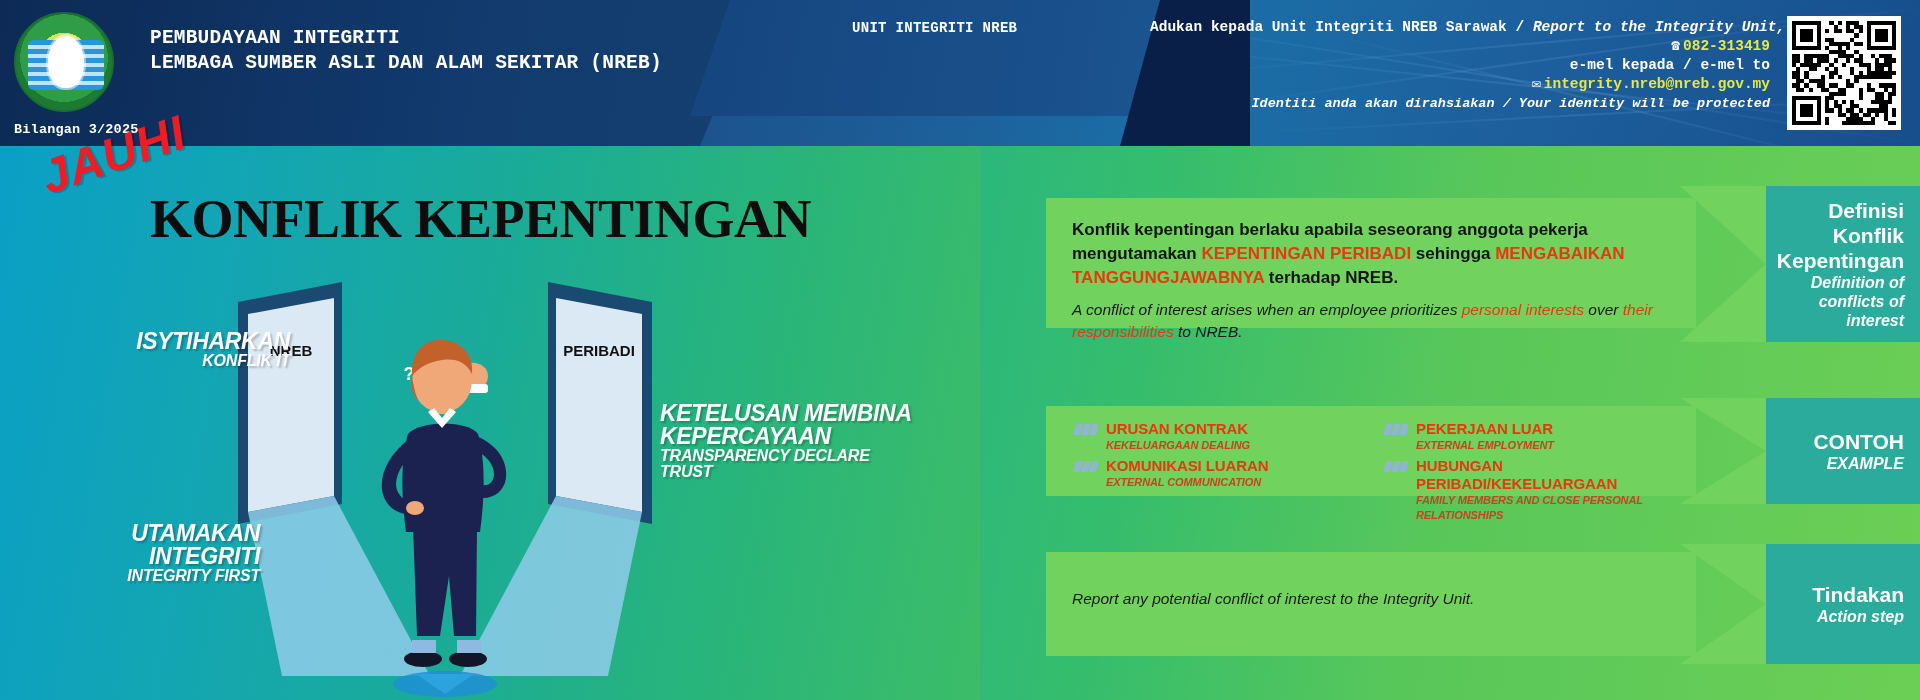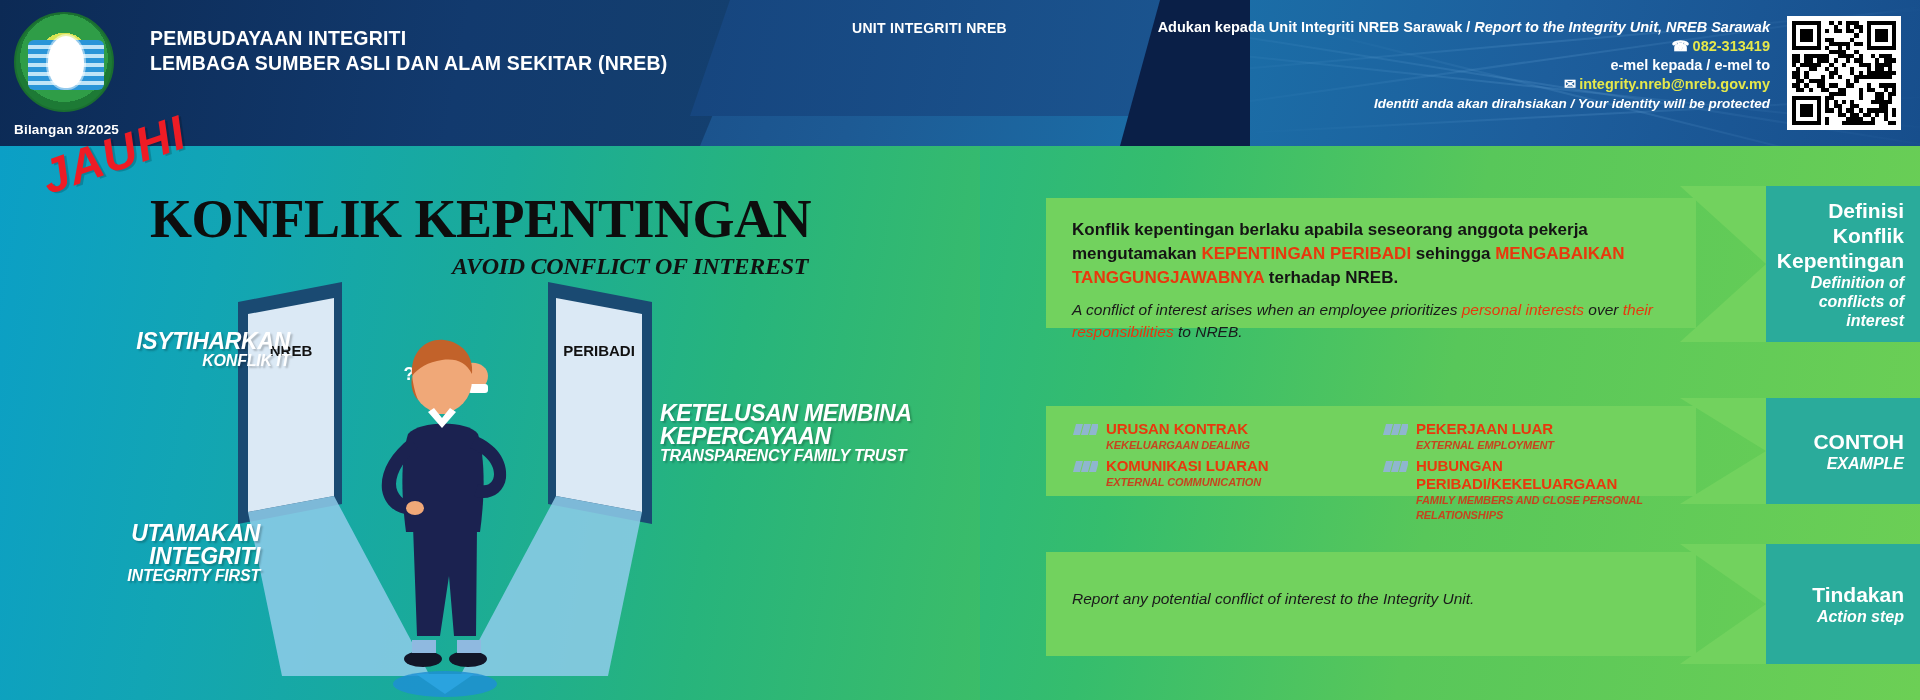--- a/index.html
+++ b/index.html
@@ -10,20 +10,21 @@
     background:#0f2f5e;
     position:relative;
   }
   .poster { position:relative; width:1920px; height:700px; overflow:hidden; }
 
   
   .header {
     position:absolute; left:0; top:0; width:1920px; height:146px;
     background:linear-gradient(105deg,#123a6e 0%,#16407a 18%,#1d5a94 45%,#1b6fa8 62%,#1d5e9c 80%,#174e8c 100%);
     overflow:hidden;
+    font-family:Liberation Mono, monospace;
   }
   .hdr-streaks { position:absolute; inset:0; opacity:.45; }
   .hdr-streaks i {
     position:absolute; display:block; background:linear-gradient(90deg,rgba(255,255,255,0),rgba(150,210,255,.30),rgba(255,255,255,0));
     height:2px; transform-origin:left center;
   }
   .hdr-dark-poly {
     position:absolute; left:0; top:0; width:760px; height:146px;
     background:linear-gradient(100deg,#0c2a55 0%,#123a6e 60%,#14406f 100%);
     clip-path:polygon(0 0, 760px 0, 700px 146px, 0 146px);
@@ -537,21 +538,20 @@
           <span class="qr-cell" style="left:99.84px;top:99.84px;width:4.16px;height:4.16px"></span>
         </div>
     </div>
   </div>
 
   <div class="body-bg"></div>
   <div class="body-left-tint"></div>
 
   <div class="jauhi">JAUHI</div>
   <div class="title-main">KONFLIK KEPENTINGAN</div>
-  <div class="title-sub">AVOID CONFLICT OF INTEREST</div>
 
   <svg class="illus" viewBox="0 0 430 424">
 
     <polygon points="8,26 112,6 112,228 8,248" fill="#1a4a72"></polygon>
     <polygon points="18,38 104,22 104,220 18,236" fill="#dbe9f5"></polygon>
 
     <polygon points="18,236 104,220 200,400 52,400" fill="#8fcdea" opacity="0.85"></polygon>
 
     <polygon points="422,26 318,6 318,228 422,248" fill="#1a4a72"></polygon>
     <polygon points="412,38 326,22 326,220 412,236" fill="#dbe9f5"></polygon>
@@ -601,21 +601,21 @@
   <div class="ill-label lab-declare">
     <span class="my">ISYTIHARKAN</span>
     <span class="en">KONFLIK IT</span>
   </div>
   <div class="ill-label lab-integrity">
     <span class="my">UTAMAKAN INTEGRITI</span>
     <span class="en">INTEGRITY FIRST</span>
   </div>
   <div class="ill-label lab-trust">
     <span class="my">KETELUSAN MEMBINA KEPERCAYAAN</span>
-    <span class="en">TRANSPARENCY FAMILY TRUST</span>
+    <span class="en">TRANSPARENCY DECLARE TRUST</span>
   </div>
 
   <div class="panel p1">
     <div class="ptext">
       <div class="p-my"><span>Konflik kepentingan berlaku apabila seseorang anggota pekerja mengutamakan </span><span class="hl">KEPENTINGAN PERIBADI</span><span> sehingga </span><span class="hl">MENGABAIKAN TANGGUNGJAWABNYA</span><span> terhadap NREB.</span></div>
       <div class="p-en"><span>A conflict of interest arises when an employee prioritizes </span><span class="hl">personal interests</span><span> over </span><span class="hl">their responsibilities</span><span> to NREB.</span></div>
     </div>
   </div>
   <div class="arrow-green ag1"></div>
   <div class="arrow-tab tab1">

